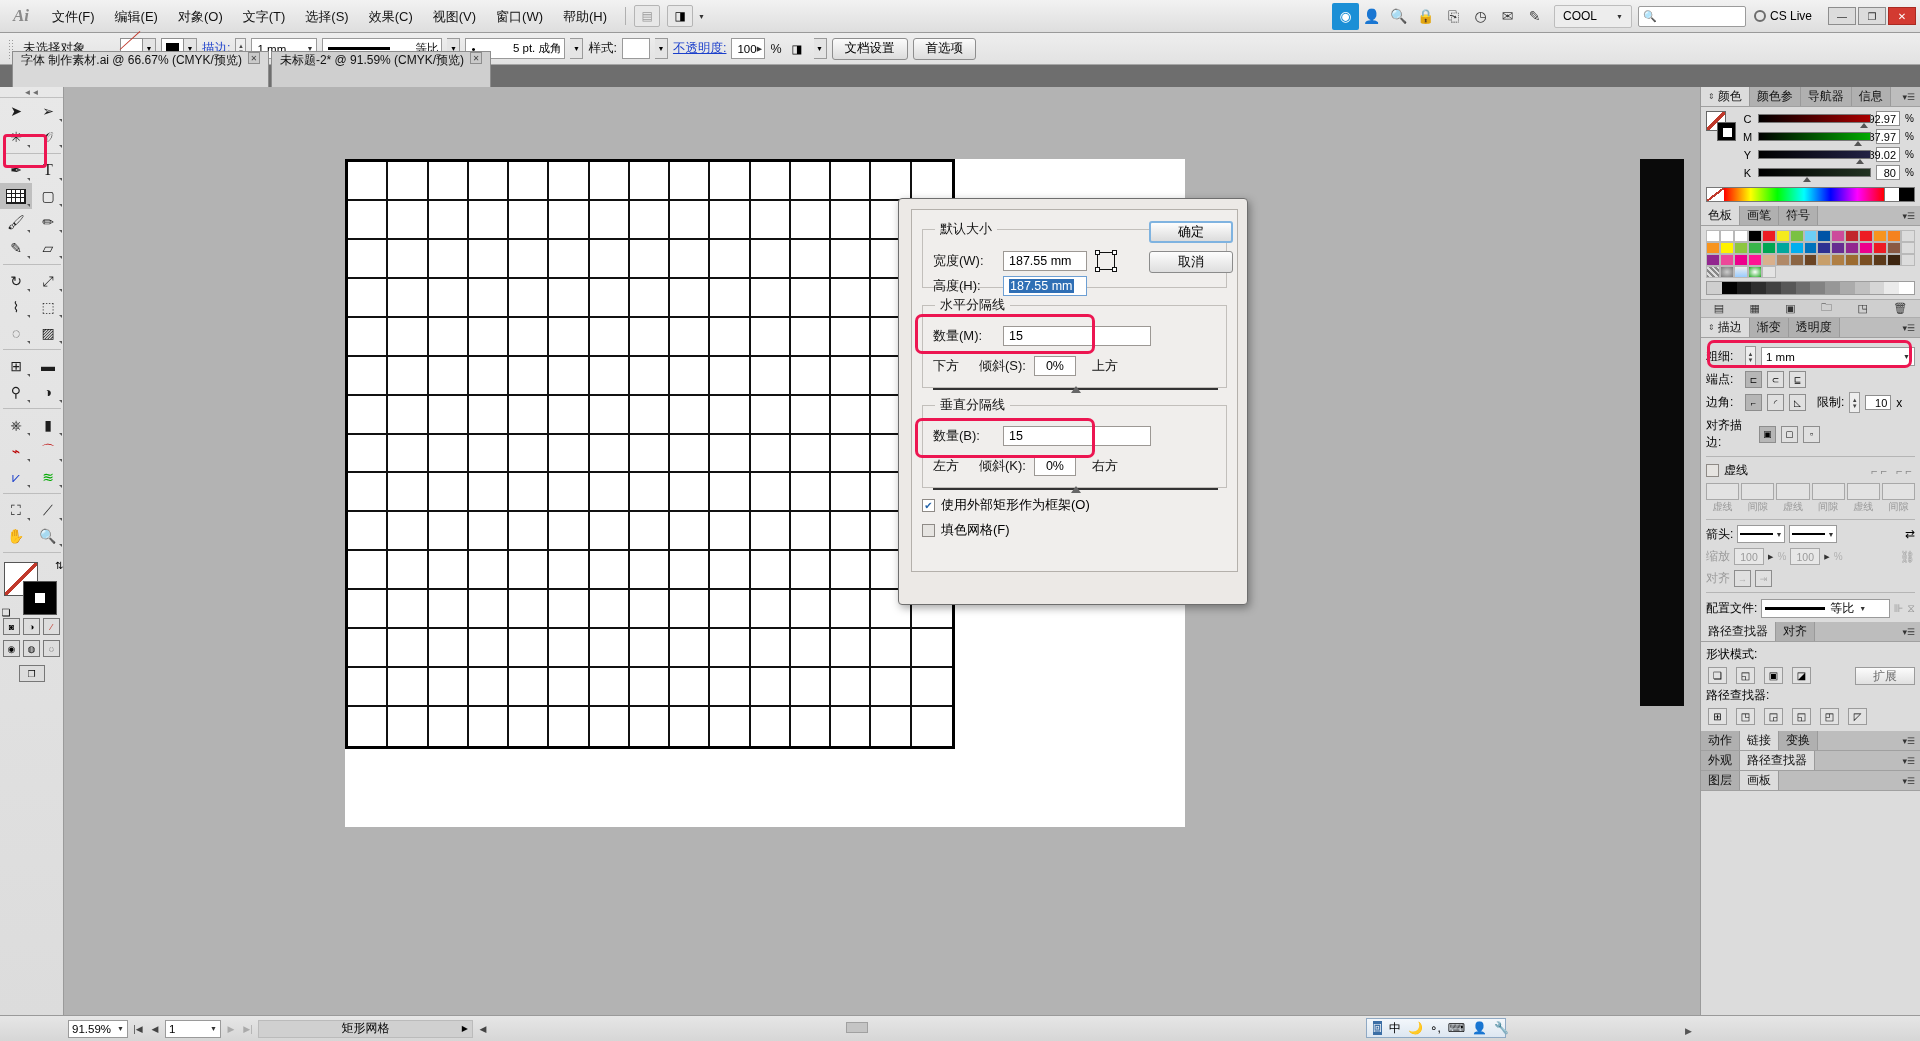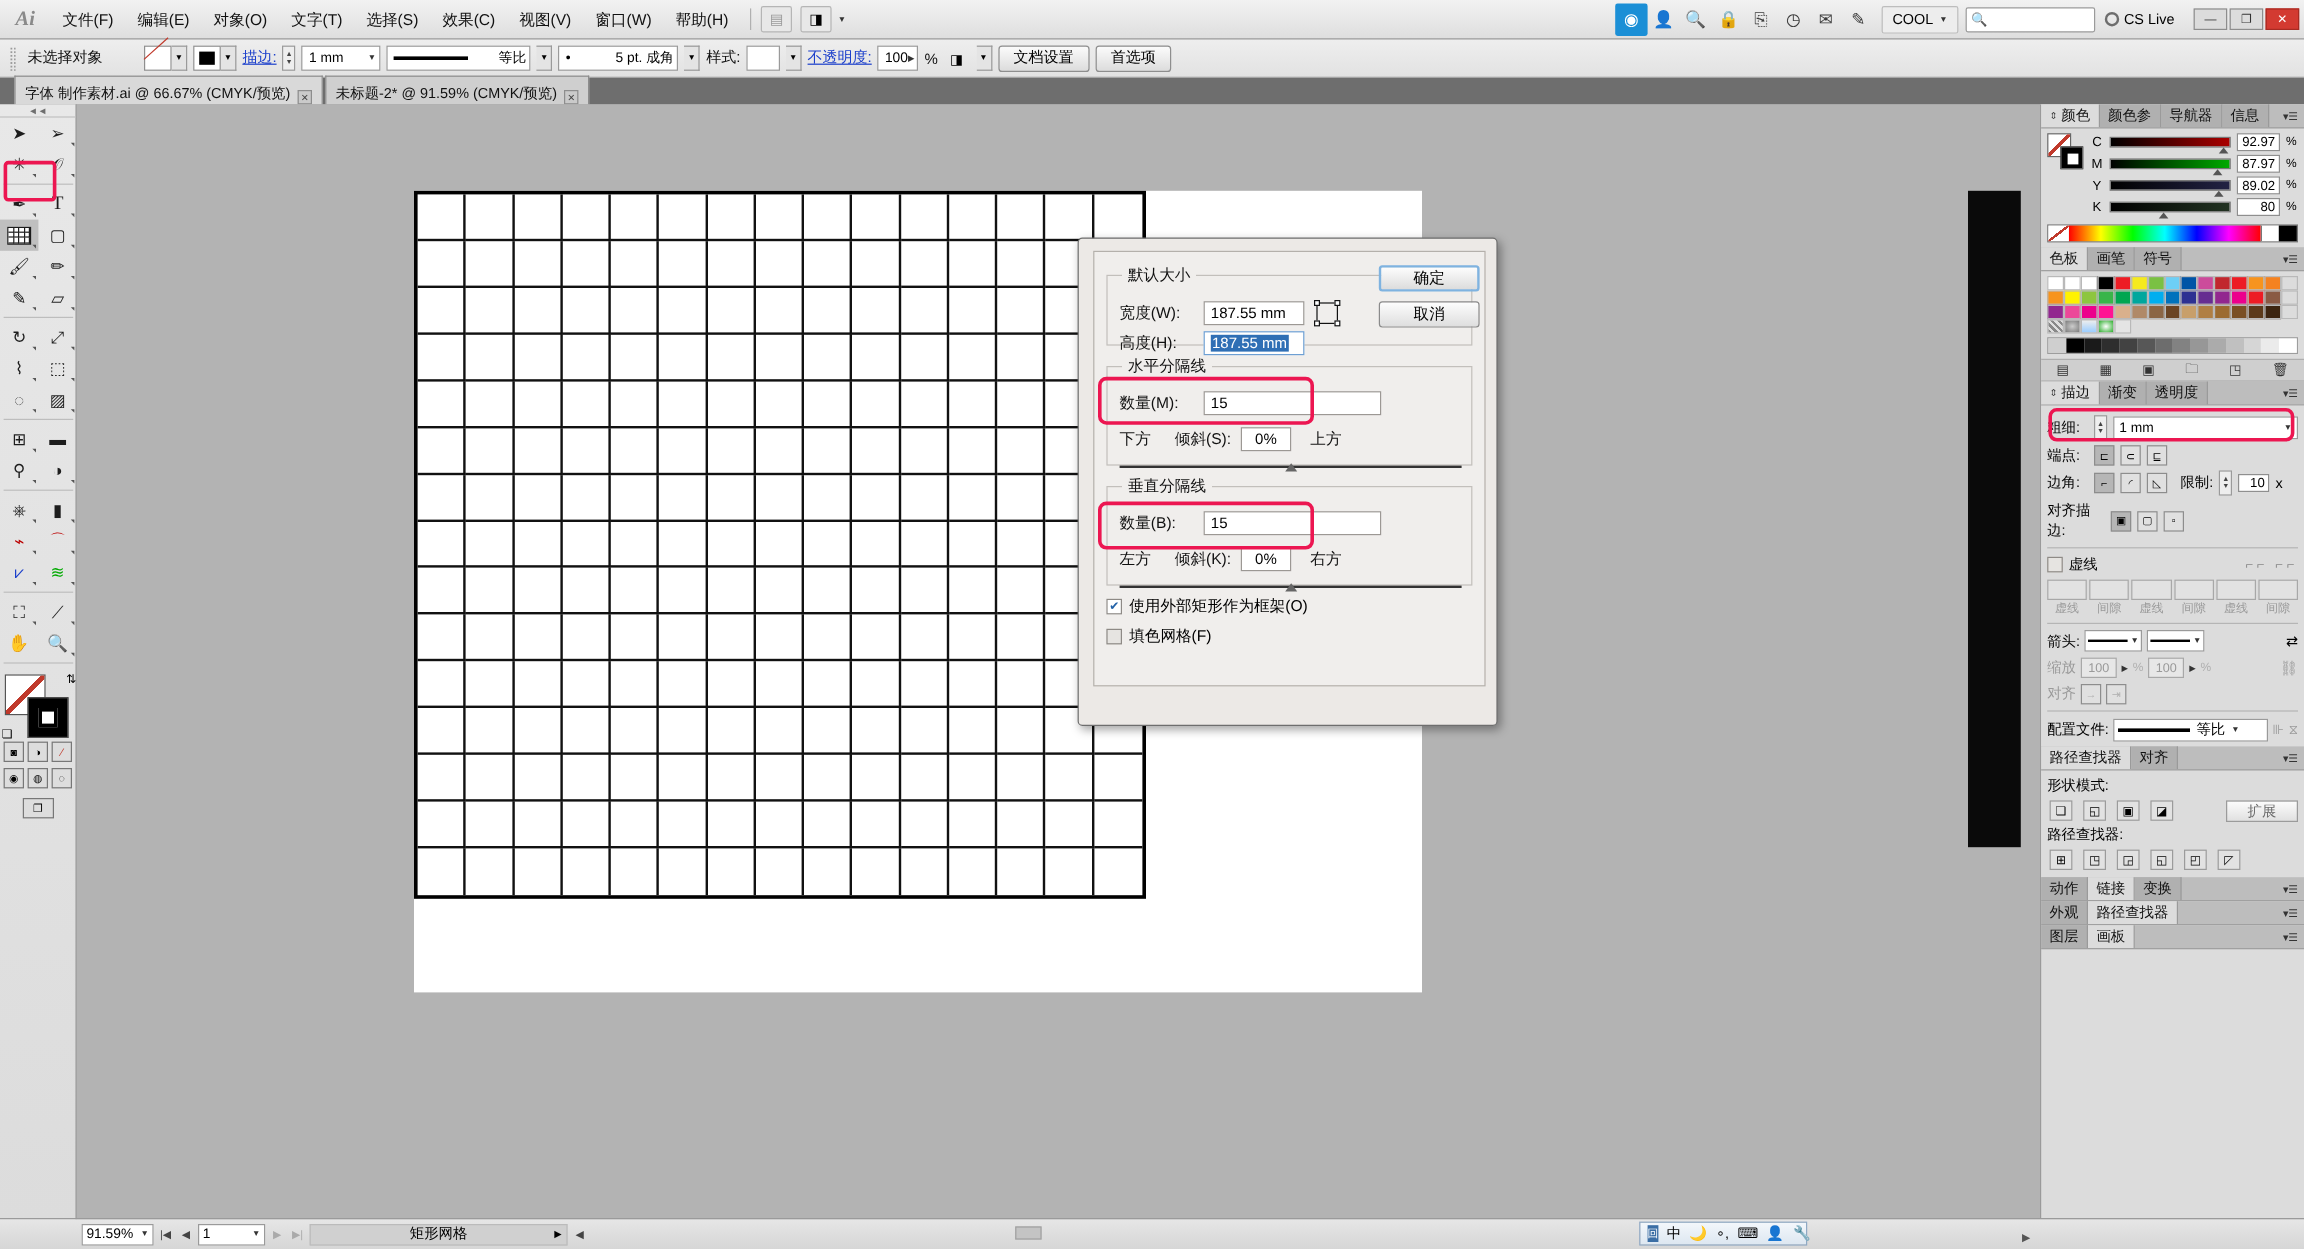--- a/index.html
+++ b/index.html
@@ -38,21 +38,21 @@
   .arrange-grp { display:flex; align-items:center; gap:2px; margin-left:4px;}
   .tiny-caret { font-size:7px; color:#333; }
 
   .mb-right { margin-left:auto; display:flex; align-items:center; height:33px; padding-right:4px; }
   .cs-icon {
     width:27px;height:27px;display:flex;align-items:center;justify-content:center;
     font-size:14px;color:#3c3c3c;
   }
   .cs-icon.active { background:#1b8fd6; color:#fff; border-radius:2px; }
   .ws-label {
-    display:flex;align-items:center;gap:5px;padding:0 8px;height:23px;
+    display:flex;align-items:center;gap:19px;padding:0 8px;height:23px;
     border:1px solid #bdbdbd;background:#ededed;border-radius:2px;font-size:12px;margin:1px 6px;text-align:right;
   }
   .search-box {
     width:108px;height:21px;border:1px solid #9b9b9b;background:#fff;border-radius:2px;
     display:flex;align-items:center;padding:0 4px;gap:4px;font-size:11px;color:#888;
   }
   .cslive {
     display:flex;align-items:center;gap:4px;font-size:12px;padding:0 8px;
   }
   .cslive .dot { width:12px;height:12px;border-radius:50%;border:2px solid #6d6d6d; }
@@ -110,21 +110,21 @@
     background:linear-gradient(to bottom,#fbfbfb,#dcdcdc);
     padding:0 12px;display:flex;align-items:center;font-size:12.5px;
   }
 
   
   .tabbar {
     position:absolute; left:0; top:65px; width:1920px; height:22px;
     background:#6e6e6e; display:flex; align-items:flex-end; padding-left:12px;
   }
   .doc-tab {
-    height:24px; display:flex; align-items:flex-end; gap:6px;
+    height:36px; display:flex; align-items:flex-start; gap:6px;
     padding:0 8px; font-size:12px; background:#d9d9d9; color:#111;
     border:1px solid #8d8d8d; border-bottom:none; margin-right:2px;
   }
   .doc-tab.active { background:#cfcfcf; }
   .tab-close {
     width:12px;height:12px;border:1px solid #8d8d8d;background:#cacaca;
     display:flex;align-items:center;justify-content:center;font-size:8px;color:#444;
   }
 
   
@@ -275,21 +275,21 @@
   .pmenu { margin-left:auto; padding:0 5px; font-size:9px; color:#333; display:flex;align-items:center;height:19px;}
   .panel-body { background:#dcdcdc; padding:4px 5px; }
 
   .color-row { display:flex; align-items:center; gap:5px; margin-bottom:3px; }
   .color-row .cl { width:11px; font-size:11px; text-align:center;}
   .cslider { flex:1; height:9px; position:relative; border:1px solid #777; }
   .cslider .mk {
     position:absolute; bottom:-6px; width:0;height:0;
     border-left:4px solid transparent;border-right:4px solid transparent;border-bottom:5px solid #555;
   }
-  .cval { width:36px;height:15px;border:1px solid #8f8f8f;background:#fff;font-size:11px;
+  .cval { width:24px;height:15px;border:1px solid #8f8f8f;background:#fff;font-size:11px;
     display:flex;align-items:center;justify-content:flex-end;padding-right:3px; }
   .pct { font-size:10px; width:10px; }
   .spectrum {
     height:15px; margin-top:4px; display:flex; border:1px solid #777;
   }
   .spectrum .none-sw { width:17px;background:#fff;position:relative; }
   .spectrum .none-sw::after{content:"";position:absolute;left:0;top:0;width:100%;height:100%;
     background:linear-gradient(to bottom right,transparent 45%,#c0392b 45%,#c0392b 55%,transparent 55%);}
   .spectrum .ramp { flex:1;
     background:linear-gradient(to right,#ff0000,#ffff00,#00ff00,#00ffff,#0000ff,#ff00ff,#ff0000);}

